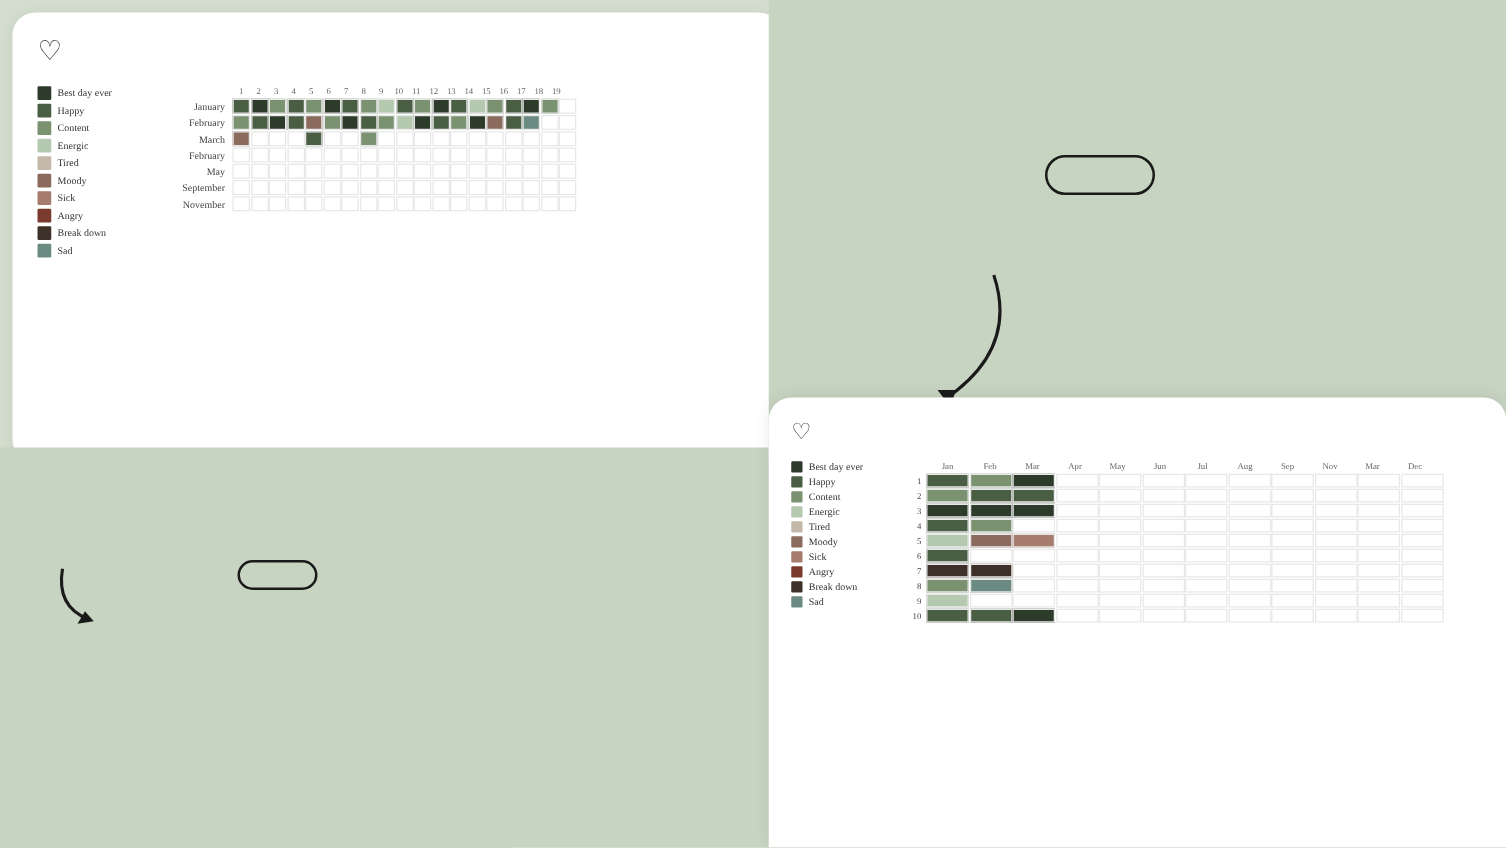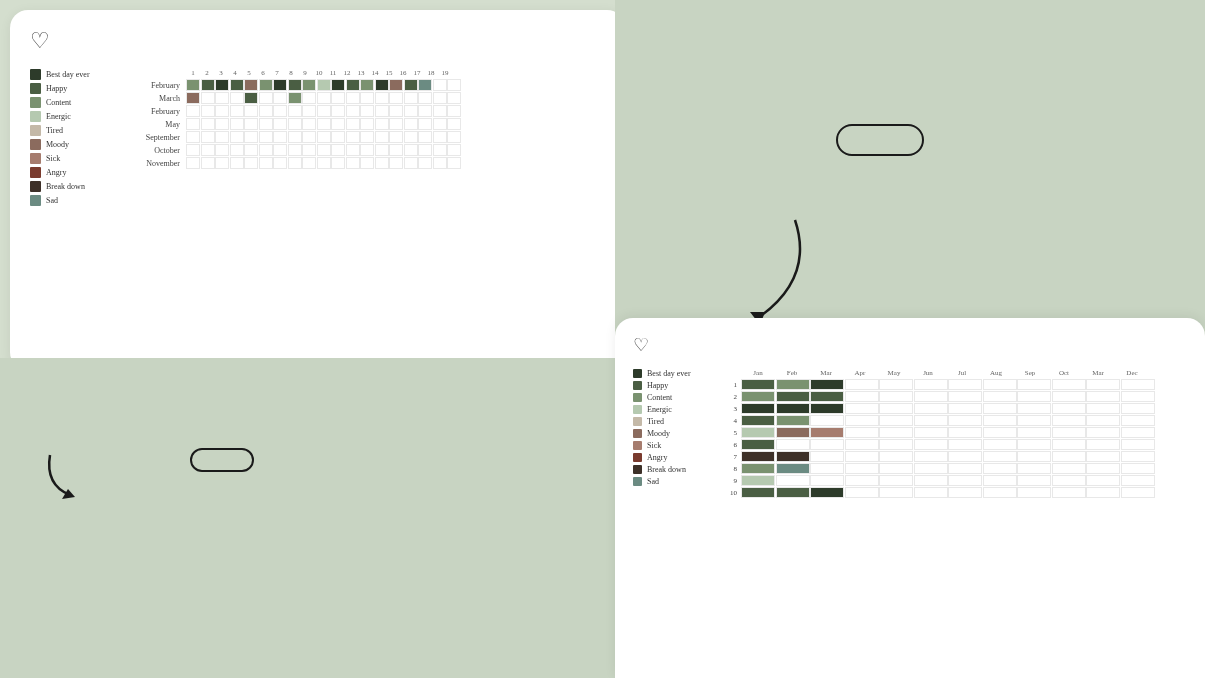--- a/index.html
+++ b/index.html
@@ -316,20 +316,42 @@
           <div class="grid-col-num">13</div>
           <div class="grid-col-num">14</div>
           <div class="grid-col-num">15</div>
           <div class="grid-col-num">16</div>
           <div class="grid-col-num">17</div>
           <div class="grid-col-num">18</div>
           <div class="grid-col-num">19</div>
         </div>
       <div id="grid-rows-top">
           <div class="grid-row">
+            <div class="grid-row-label">January</div>
+            <div class="grid-cell" style="background: rgb(74, 94, 67);"></div>
+            <div class="grid-cell" style="background: rgb(45, 59, 42);"></div>
+            <div class="grid-cell" style="background: rgb(122, 146, 112);"></div>
+            <div class="grid-cell" style="background: rgb(74, 94, 67);"></div>
+            <div class="grid-cell" style="background: rgb(122, 146, 112);"></div>
+            <div class="grid-cell" style="background: rgb(45, 59, 42);"></div>
+            <div class="grid-cell" style="background: rgb(74, 94, 67);"></div>
+            <div class="grid-cell" style="background: rgb(122, 146, 112);"></div>
+            <div class="grid-cell" style="background: rgb(181, 201, 176);"></div>
+            <div class="grid-cell" style="background: rgb(74, 94, 67);"></div>
+            <div class="grid-cell" style="background: rgb(122, 146, 112);"></div>
+            <div class="grid-cell" style="background: rgb(45, 59, 42);"></div>
+            <div class="grid-cell" style="background: rgb(74, 94, 67);"></div>
+            <div class="grid-cell" style="background: rgb(181, 201, 176);"></div>
+            <div class="grid-cell" style="background: rgb(122, 146, 112);"></div>
+            <div class="grid-cell" style="background: rgb(74, 94, 67);"></div>
+            <div class="grid-cell" style="background: rgb(45, 59, 42);"></div>
+            <div class="grid-cell" style="background: rgb(122, 146, 112);"></div>
+            <div class="grid-cell"></div>
+          </div>
+          <div class="grid-row">
             <div class="grid-row-label">February</div>
             <div class="grid-cell" style="background: rgb(122, 146, 112);"></div>
             <div class="grid-cell" style="background: rgb(74, 94, 67);"></div>
             <div class="grid-cell" style="background: rgb(45, 59, 42);"></div>
             <div class="grid-cell" style="background: rgb(74, 94, 67);"></div>
             <div class="grid-cell" style="background: rgb(139, 107, 94);"></div>
             <div class="grid-cell" style="background: rgb(122, 146, 112);"></div>
             <div class="grid-cell" style="background: rgb(45, 59, 42);"></div>
             <div class="grid-cell" style="background: rgb(74, 94, 67);"></div>
             <div class="grid-cell" style="background: rgb(122, 146, 112);"></div>
@@ -405,42 +427,20 @@
             <div class="grid-cell"></div>
             <div class="grid-cell"></div>
             <div class="grid-cell"></div>
             <div class="grid-cell"></div>
             <div class="grid-cell"></div>
             <div class="grid-cell"></div>
             <div class="grid-cell"></div>
           </div>
           <div class="grid-row">
             <div class="grid-row-label">September</div>
-            <div class="grid-cell"></div>
-            <div class="grid-cell"></div>
-            <div class="grid-cell"></div>
-            <div class="grid-cell"></div>
-            <div class="grid-cell"></div>
-            <div class="grid-cell"></div>
-            <div class="grid-cell"></div>
-            <div class="grid-cell"></div>
-            <div class="grid-cell"></div>
-            <div class="grid-cell"></div>
-            <div class="grid-cell"></div>
-            <div class="grid-cell"></div>
-            <div class="grid-cell"></div>
-            <div class="grid-cell"></div>
-            <div class="grid-cell"></div>
-            <div class="grid-cell"></div>
-            <div class="grid-cell"></div>
-            <div class="grid-cell"></div>
-            <div class="grid-cell"></div>
-          </div>
-          <div class="grid-row">
-            <div class="grid-row-label">October</div>
             <div class="grid-cell"></div>
             <div class="grid-cell"></div>
             <div class="grid-cell"></div>
             <div class="grid-cell"></div>
             <div class="grid-cell"></div>
             <div class="grid-cell"></div>
             <div class="grid-cell"></div>
             <div class="grid-cell"></div>
             <div class="grid-cell"></div>
             <div class="grid-cell"></div>
@@ -561,21 +561,21 @@
       <div class="grid-cols-header-v" id="month-headers">
           <div class="grid-col-month">Jan</div>
           <div class="grid-col-month">Feb</div>
           <div class="grid-col-month">Mar</div>
           <div class="grid-col-month">Apr</div>
           <div class="grid-col-month">May</div>
           <div class="grid-col-month">Jun</div>
           <div class="grid-col-month">Jul</div>
           <div class="grid-col-month">Aug</div>
           <div class="grid-col-month">Sep</div>
-          <div class="grid-col-month">Oct</div>
+          <div class="grid-col-month">Nov</div>
           <div class="grid-col-month">Mar</div>
           <div class="grid-col-month">Dec</div>
         </div>
       <div id="grid-rows-bottom">
           <div class="grid-row-v">
             <div class="grid-row-label-v">1</div>
             <div style="width: 34px; height: 11px; border: 0.5px solid rgb(232, 232, 232); margin-right: 0.5px; display: inline-block; background: rgb(74, 94, 67);"></div>
             <div style="width: 34px; height: 11px; border: 0.5px solid rgb(232, 232, 232); margin-right: 0.5px; display: inline-block; background: rgb(122, 146, 112);"></div>
             <div style="width: 34px; height: 11px; border: 0.5px solid rgb(232, 232, 232); margin-right: 0.5px; display: inline-block; background: rgb(45, 59, 42);"></div>
             <div style="width: 34px; height: 11px; border: 0.5px solid rgb(232, 232, 232); margin-right: 0.5px; display: inline-block;"></div>

